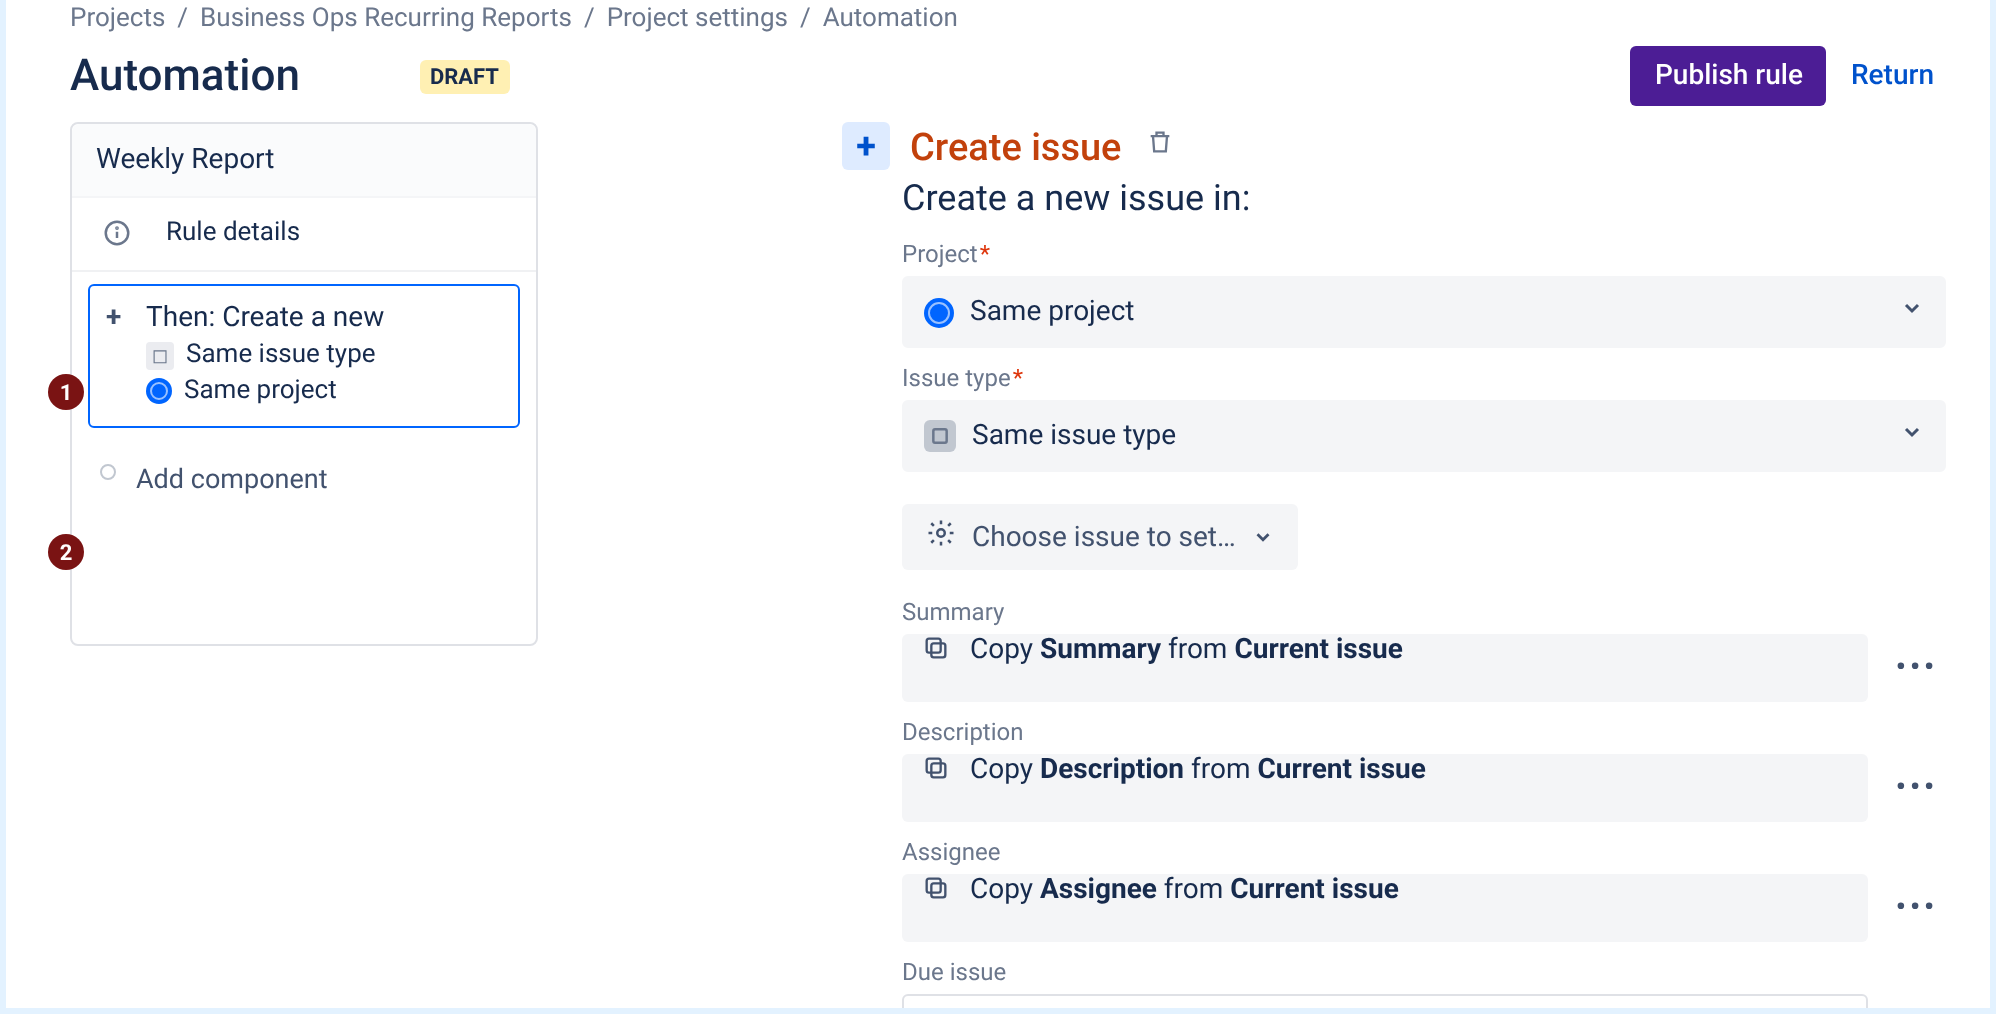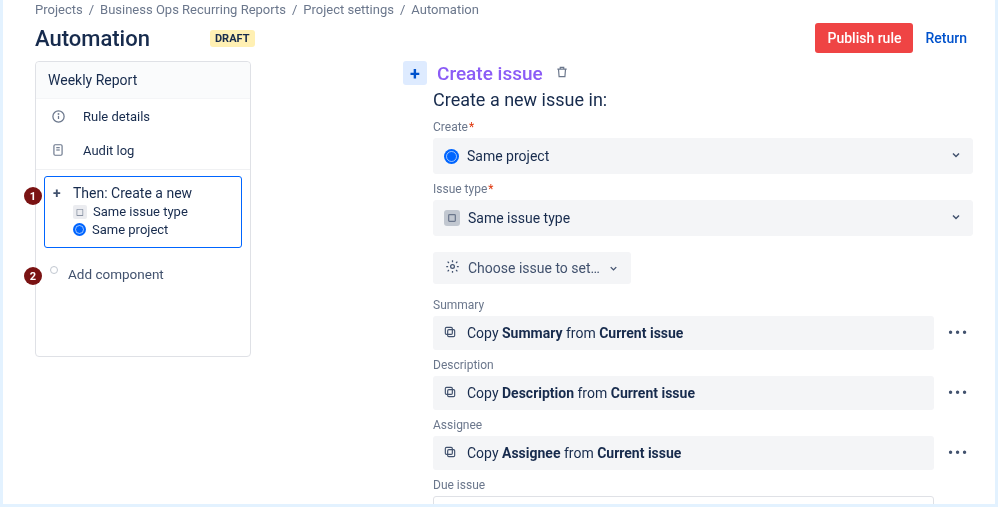--- a/index.html
+++ b/index.html
@@ -6,24 +6,24 @@
   body{background:#fff;color:#172B4D;font-size:14px;width:998px;height:507px;overflow:hidden;border:3px solid #e3f2ff;border-top:none}
   .page{padding:0 0 0 32px}
   .crumbs{display:flex;gap:6px;font-size:13px;color:#6B778C;padding-top:2px}
   .crumbs span.sep{color:#6B778C}
   .crumbs .bc{color:#6B778C}
   .titlebar{display:flex;align-items:center;padding:6px 16px 8px 0}
   h1{font-size:22px;font-weight:500;color:#172B4D;margin-right:60px}
   .badge{background:#FFF0B3;color:#172B4D;font-size:11px;font-weight:700;padding:2px 5px;border-radius:3px}
   .spacer{flex:1}
   .btn{border:none;border-radius:3px;padding:7px 12px;font-size:14px;cursor:pointer;font-weight:500}
-  .btn-primary{background:#ef4444;color:#fff}
+  .btn-primary{background:#4c1d95;color:#fff}
   .btn-link{background:none;color:#0052CC}
   .cols{display:flex;gap:0;align-items:flex-start}
-  .sidecard{width:216px;border:1px solid #DFE1E6;border-radius:4px;background:#fff;margin-right:12px}
+  .sidecard{width:234px;border:1px solid #DFE1E6;border-radius:4px;background:#fff;margin-right:12px}
   .sidecard-h{padding:10px 12px;font-size:14px;color:#172B4D;font-weight:400;border-bottom:1px solid #f4f5f7;background:#fafbfc;border-radius:4px 4px 0 0}
   .side-sec{padding:9px 12px 9px 14px;display:flex;align-items:center;gap:17px;color:#172B4D;font-size:13.5px}
   .side-sec.mini{font-size:13px}
   .side-divider{border-top:1px solid #f0f1f3;margin:2px 0}
   .ico{width:16px;height:16px;display:inline-flex;align-items:center;justify-content:center;color:#6B778C;flex:none}
   .ico.green{color:#00875A}
   .trig{padding:8px 12px 8px 14px}
   .trig-title{font-size:14px;color:#172B4D;display:flex;align-items:center;gap:6px}
   .trig-sub{font-size:12.5px;color:#6B778C;margin-left:24px;margin-top:2px}
   .selcard{margin:6px 8px 8px 8px;border:1px solid #0065FF;border-radius:3px;padding:8px 8px 10px 8px;position:relative}
@@ -35,33 +35,33 @@
   .mini-ico.globe{background:#0065FF;border-radius:50%;width:13px;height:13px;color:#fff}
   .addcomp{padding:10px 12px 74px 14px;display:flex;align-items:flex-start;gap:10px;color:#42526E;font-size:13.5px}
   .dot{width:8px;height:8px;border:1.5px solid #C1C7D0;border-radius:50%}
 
   .left-wrap{position:relative}
   .numdot{position:absolute;width:18px;height:18px;border-radius:50%;background:#7a1313;color:#fff;font-size:11px;font-weight:700;display:flex;align-items:center;justify-content:center;left:-11px}
 
   .main{flex:1;padding:0 22px 0 170px}
   .main-h{display:flex;align-items:center;gap:10px;margin-bottom:4px}
   .addbtn{width:24px;height:24px;background:#DEEBFF;color:#0052CC;border-radius:3px;display:flex;align-items:center;justify-content:center;font-size:18px;font-weight:700;margin-left:-30px}
-  .main-h h2{font-size:19px;font-weight:500;color:#8b5cf6}
+  .main-h h2{font-size:19px;font-weight:500;color:#c2410c}
   .trash{color:#6B778C;margin-left:2px}
   .subtext{font-size:18px;color:#172B4D;margin-bottom:10px}
   .lbl{font-size:12px;color:#6B778C;margin-bottom:4px;margin-top:8px}
   .lbl .req{color:#DE350B;margin-left:1px}
   .select{background:#F4F5F7;border:1px solid #F4F5F7;border-radius:3px;height:36px;display:flex;align-items:center;padding:0 10px;color:#172B4D;font-size:14px;gap:8px}
   .select .chev{margin-left:auto;color:#42526E}
   .globe{width:15px;height:15px;background:#0065FF;border-radius:50%;display:inline-block;position:relative}
   .globe::after{content:"";position:absolute;inset:2px;border:1px solid rgba(255,255,255,.6);border-radius:50%}
   .it-ico{width:16px;height:16px;background:#C1C7D0;border-radius:3px;display:inline-flex;align-items:center;justify-content:center}
   .fieldset-btn{display:inline-flex;align-items:center;gap:8px;background:#F4F5F7;border-radius:3px;padding:7px 12px;font-size:14px;color:#42526E;margin-top:16px;margin-bottom:6px}
   .fgroup{margin-top:8px}
-  .row{background:#F4F5F7;border-radius:3px;height:34px;display:flex;align-items:center;padding:0 10px;gap:10px;color:#172B4D;font-size:14px}
+  .row{background:#F4F5F7;border-radius:3px;height:34px;display:flex;align-items:flex-start;padding:0 10px;gap:10px;color:#172B4D;font-size:14px}
   .row-wrap{display:flex;align-items:center;gap:10px}
   .more{color:#42526E;letter-spacing:2px;font-weight:700;padding:0 4px}
   .input{background:#fff;border:1px solid #DFE1E6;border-radius:3px;height:34px;display:flex;align-items:center;padding:0 10px;color:#172B4D;font-size:14px}
   .input .q{margin-left:auto;color:#6B778C;font-weight:700}
 </style>
 </head>
 <body>
 
 <div class="page">
   <div class="crumbs">
@@ -92,30 +92,20 @@
         <div class="side-sec mini">
           <span class="ico">
             <svg width="15" height="15" viewBox="0 0 24 24" fill="none" stroke="currentColor" stroke-width="2">
                 <circle cx="12" cy="12" r="9"></circle>
                 <line x1="12" y1="11" x2="12" y2="16"></line>
                 <circle cx="12" cy="8" r="0.5" fill="currentColor"></circle>
               </svg>
           </span>
           <span>Rule details</span>
         </div>
-        <div class="side-sec mini">
-          <span class="ico">
-            <svg width="14" height="14" viewBox="0 0 24 24" fill="none" stroke="currentColor" stroke-width="2">
-                <rect x="5" y="3" width="14" height="18" rx="2"></rect>
-                <line x1="9" y1="8" x2="15" y2="8"></line>
-                <line x1="9" y1="12" x2="15" y2="12"></line>
-              </svg>
-          </span>
-          <span>Audit log</span>
-        </div>
         <div class="side-divider"></div>
 
 
         <div class="selcard">
           <span class="plus">+</span>
           <div class="selcard-body">
             <div>Then: Create a new</div>
             <div class="selcard-line">
               <span class="mini-ico">◻</span>
               <span>Same issue type</span>
@@ -139,21 +129,21 @@
         <span class="addbtn">+</span>
         <h2>Create issue</h2>
         <span class="trash">
           <svg width="14" height="14" viewBox="0 0 24 24" fill="none" stroke="currentColor" stroke-width="2">
               <path d="M4 7h16M9 7V4h6v3M6 7l1 13h10l1-13"></path>
             </svg>
         </span>
       </div>
       <div class="subtext">Create a new issue in:</div>
 
-      <div class="lbl"><span>Create</span><span class="req">*</span></div>
+      <div class="lbl"><span>Project</span><span class="req">*</span></div>
       <div class="select">
         <span class="globe"></span>
         <span>Same project</span>
         <span class="chev">
           <svg width="12" height="12" viewBox="0 0 24 24" fill="none" stroke="currentColor" stroke-width="3">
               <polyline points="6 9 12 15 18 9"></polyline>
             </svg>
         </span>
       </div>
 

